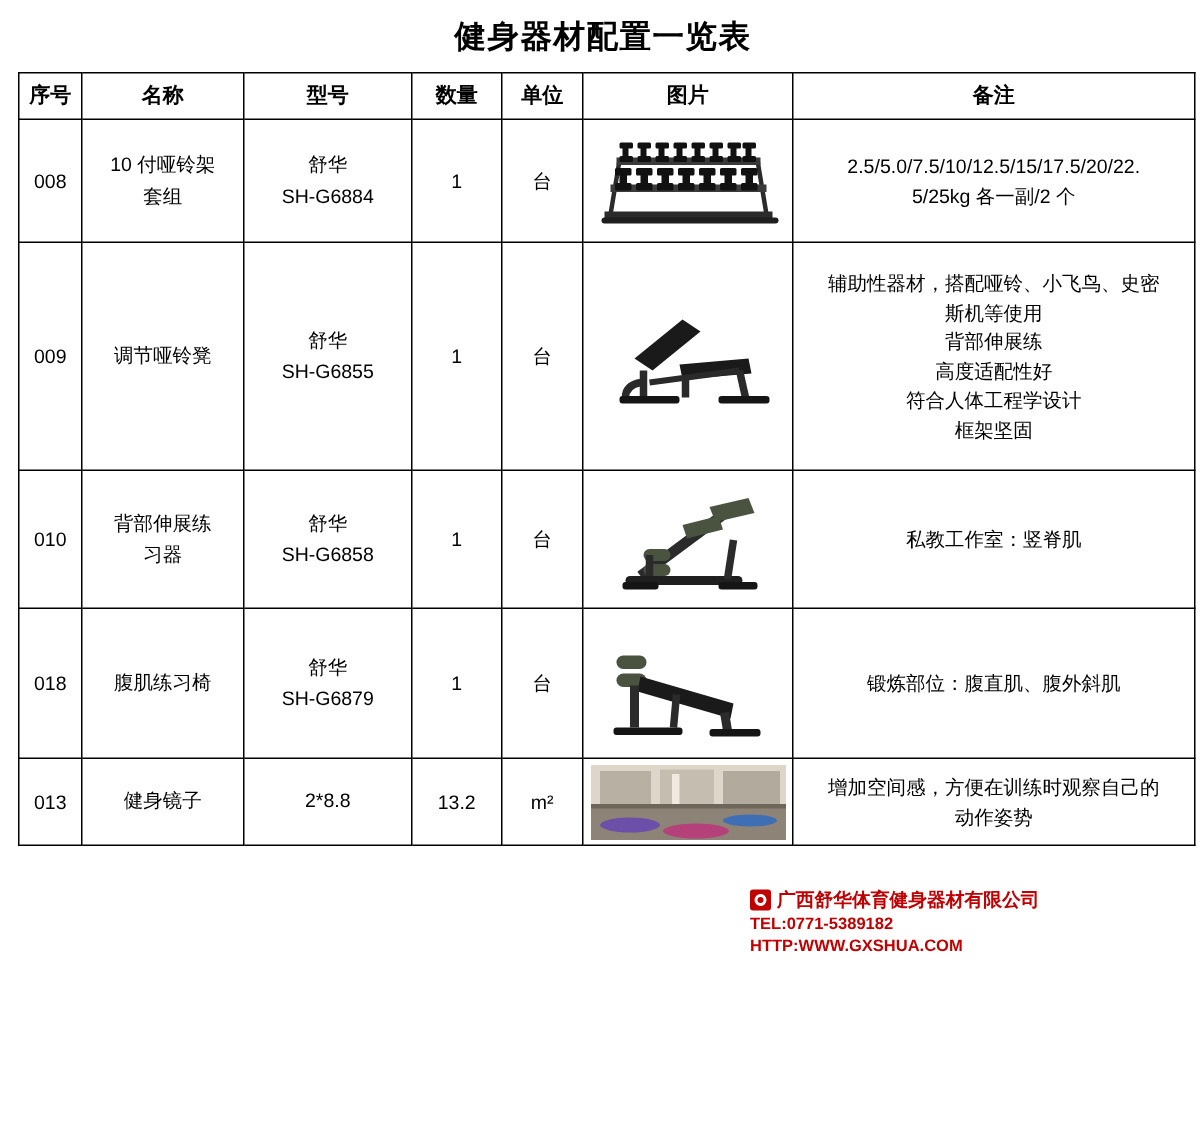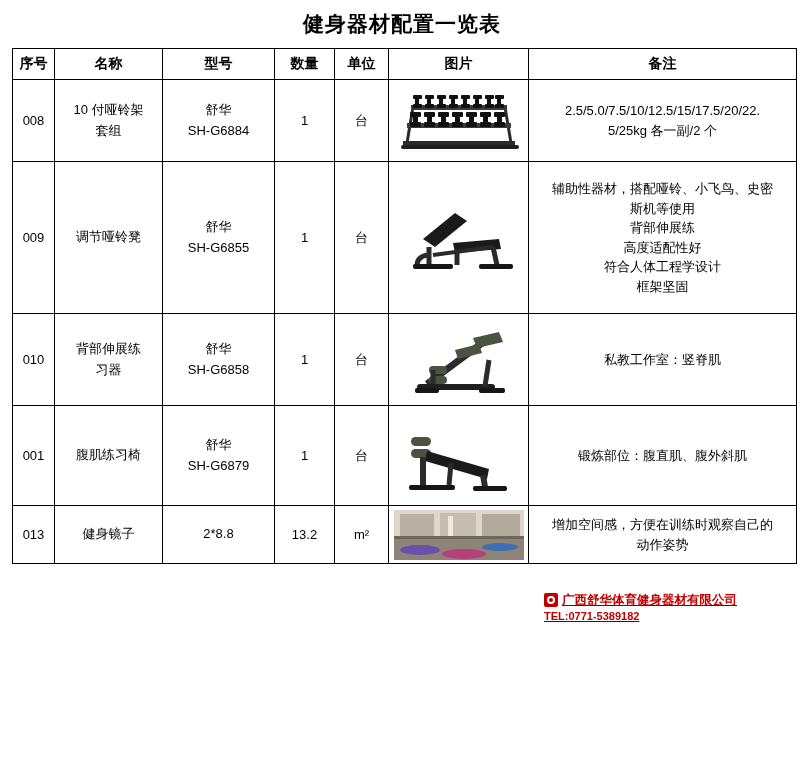--- a/index.html
+++ b/index.html
@@ -74,27 +74,26 @@
   .pic-box {
     width: 100%;
     height: 100%;
     display: flex;
     align-items: center;
     justify-content: center;
   }
   
   .watermark {
     position: absolute;
-    left: 544px;
+    left: 500px;
     top: 592px;
     font-size: 12px;
     line-height: 1.35;
     color: #222;
     pointer-events: none;
-    text-decoration: underline;
   }
   .wm-line1 {
     font-weight: bold;
     color: #c00000;
     font-size: 12.5px;
     display: flex;
     align-items: center;
     gap: 4px;
   }
   .wm-logo {
@@ -314,21 +313,21 @@
               <rect x="86" y="68" width="26" height="5" rx="2" fill="#151515"></rect>
             </svg>
           </div>
         </td>
         <td class="note">
           <div>私教工作室：竖脊肌</div>
         </td>
       </tr>
 
       <tr style="height:100px;">
-        <td class="no">001</td>
+        <td class="no">018</td>
         <td class="name">腹肌练习椅</td>
         <td class="model">
           <div>舒华</div>
           <div>SH-G6879</div>
         </td>
         <td>1</td>
         <td>台</td>
         <td class="pic-cell">
           <div class="pic-box">
             <svg width="132" height="86" viewBox="0 0 132 86">
@@ -385,18 +384,19 @@
 
     </tbody>
   </table>
 
   <div class="watermark">
     <div class="wm-line1">
       <span class="wm-logo"></span>
       <span>广西舒华体育健身器材有限公司</span>
     </div>
     <div class="wm-line2">TEL:0771-5389182</div>
+    <div class="wm-line3">HTTP:WWW.GXSHUA.COM</div>
   </div>
 
   <div class="footer-note">
   </div>
 
 </div>
 
 </body></html>

